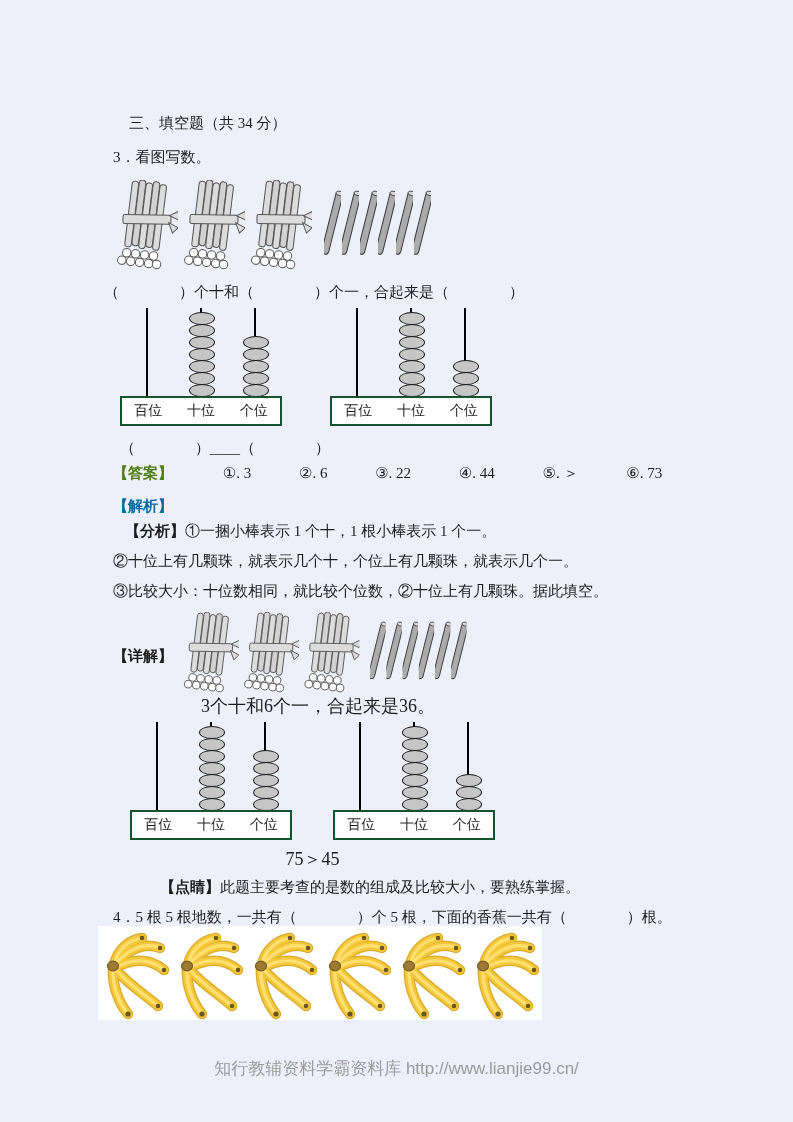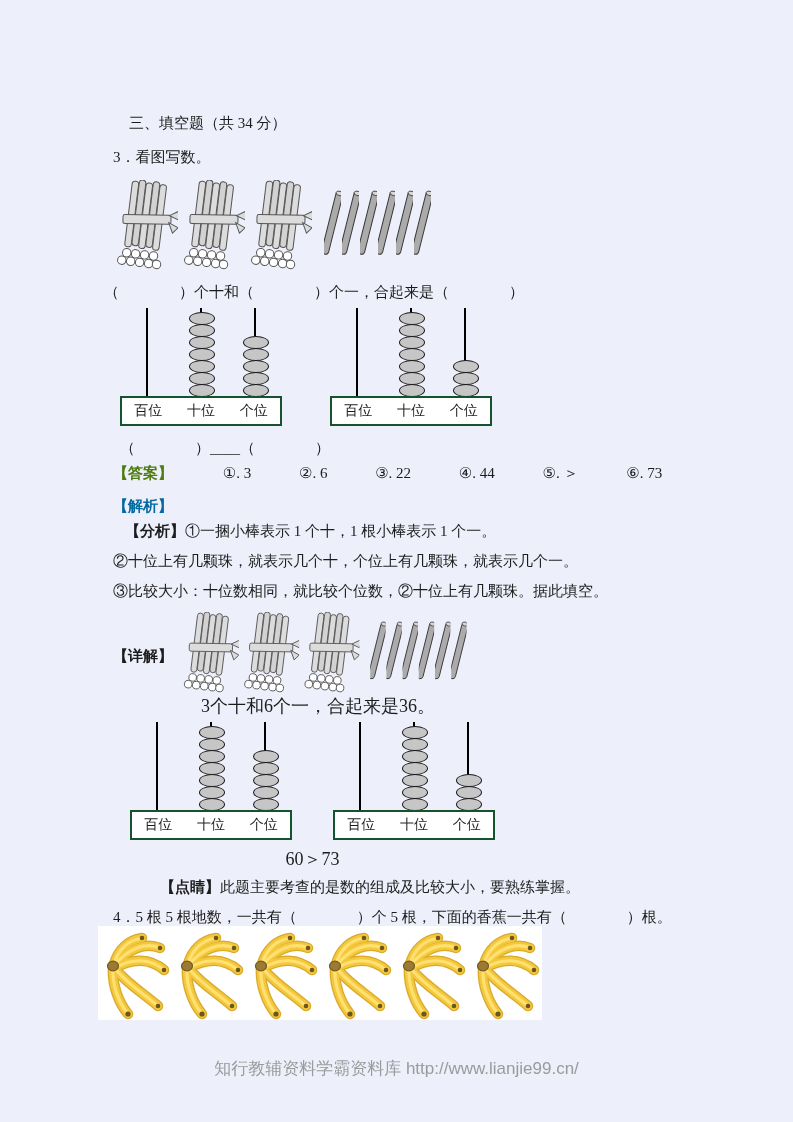--- a/index.html
+++ b/index.html
@@ -397,21 +397,21 @@
       <div class="bead"></div>
       <div class="bead"></div>
     </div>
   <div class="abase">
     <span>百位</span>
     <span>十位</span>
     <span>个位</span>
   </div>
 </div>
 
-<div class="abs center-cap" style="left:130px; top:847px; width:365px;">60＞73</div>
+<div class="abs center-cap" style="left:130px; top:847px; width:365px;">75＞45</div>
 
 <div class="abs txt" style="left:113px; top:876px;margin-left:47px;"><span class="label-bold">【点睛】</span><span>此题主要考查的是数的组成及比较大小，要熟练掌握。</span></div>
 
 <div class="abs txt" style="left:113px; top:906px;">4．5 根 5 根地数，一共有（　　　　）个 5 根，下面的香蕉一共有（　　　　）根。</div>
 
 <div class="abs banana-row" style="left:98px; top:926px;">
     <div class="banana-tile">
     <svg width="74" height="94" viewBox="0 0 74 94">
       <g fill="none" stroke-linecap="round">
         <g stroke="#d9a92a" stroke-width="10.5">

